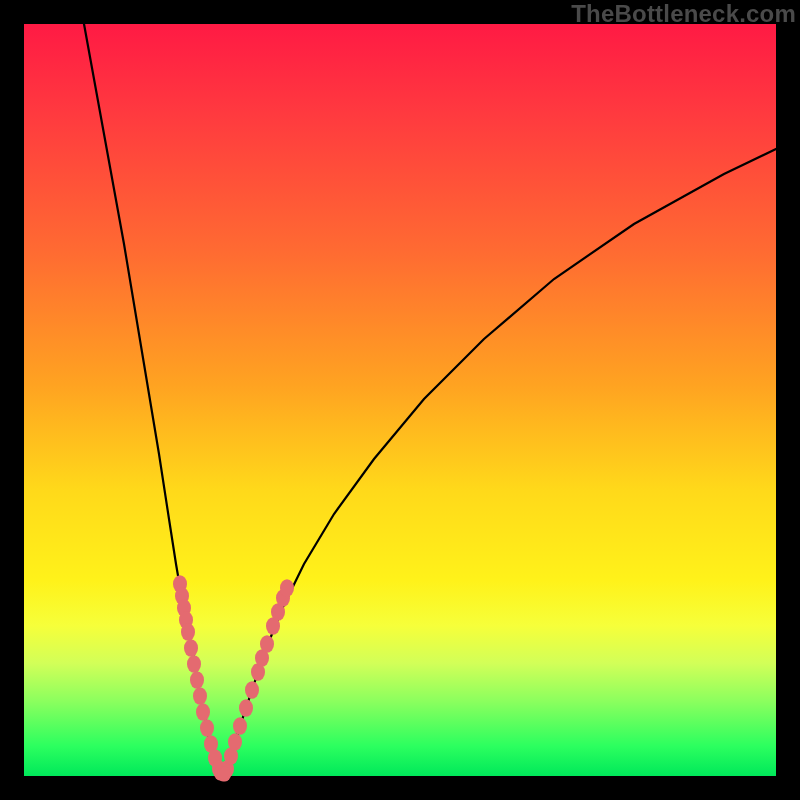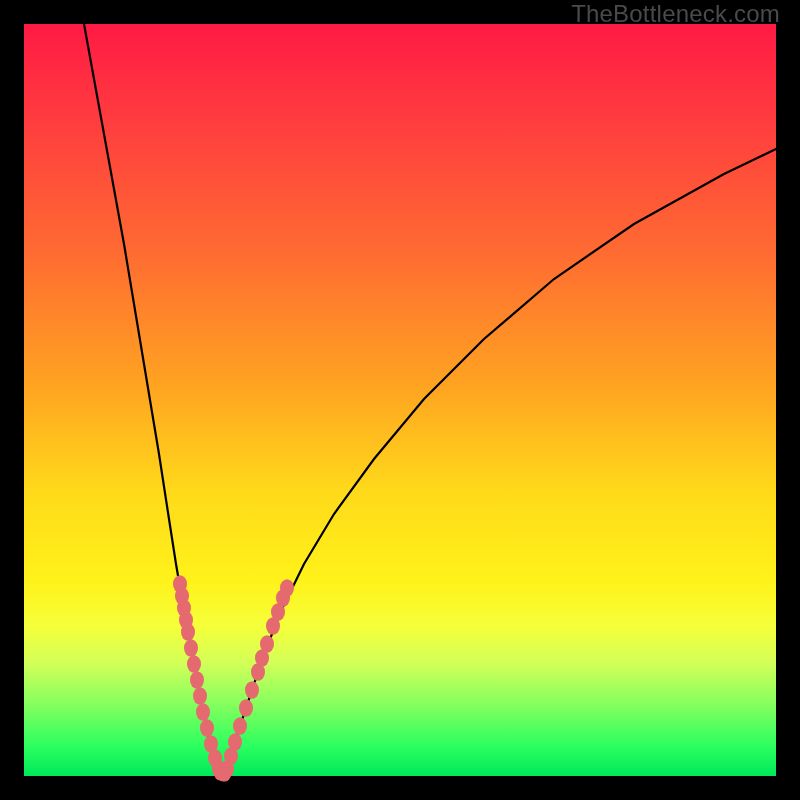--- a/index.html
+++ b/index.html
@@ -45,24 +45,24 @@
     position: absolute;
     left: 0;
     top: 0;
     width: 752px;
     height: 752px;
     overflow: visible;
   }
   .watermark {
     position: absolute;
     top: 0px;
-    right: 20px;
+    right: 4px;
     color: #4a4a4a;
     font-size: 24px;
-    font-weight: 400;
+    font-weight: 700;
     letter-spacing: 0.2px;
     user-select: none;
   }
 </style>
 </head>
 <body>
 
 <div class="frame">
   <div class="plot-area"></div>
 

